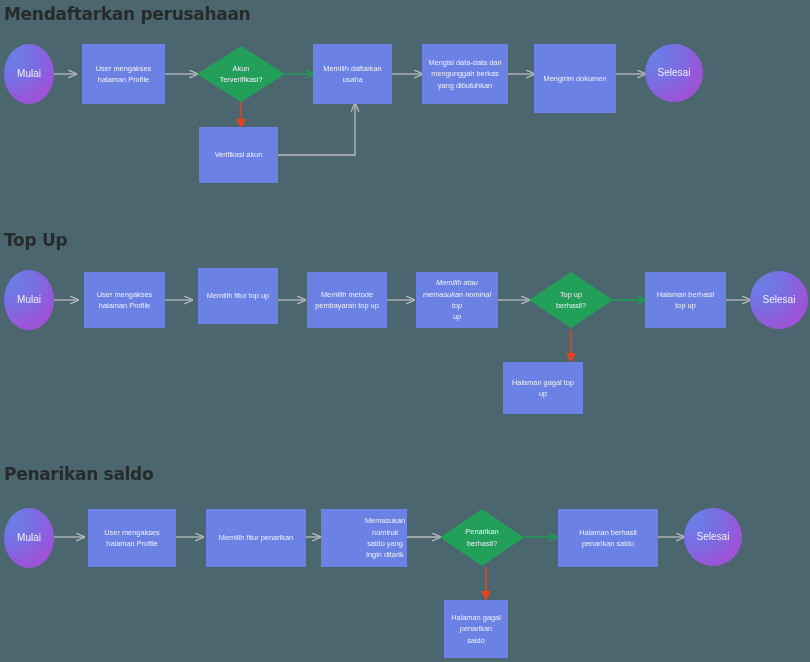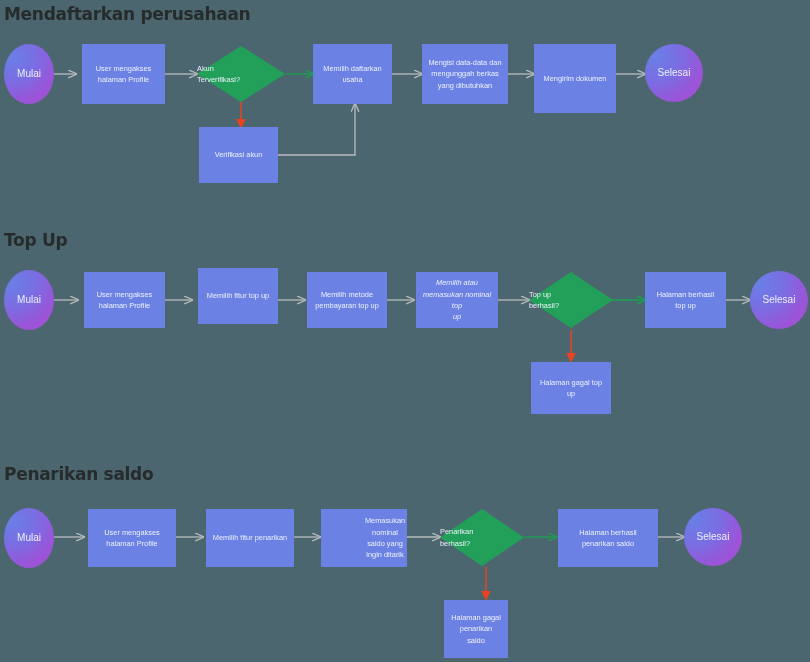--- a/index.html
+++ b/index.html
@@ -71,21 +71,21 @@
     position: absolute;
     inset: 0;
     background: #22a05a;
     -webkit-clip-path: polygon(50% 0%, 100% 50%, 50% 100%, 0% 50%);
     clip-path: polygon(50% 0%, 100% 50%, 50% 100%, 0% 50%);
   }
   .node.decision .dia-label {
     position: relative;
     z-index: 2;
     width: 100%;
-    text-align: left;
+    text-align: center;
   }
 </style>
 </head>
 <body>
 
 <div class="canvas">
 
   <svg class="edges" viewBox="0 0 810 662">
     <defs>
       <marker id="ah-grey" markerWidth="7" markerHeight="7" refX="6" refY="3" orient="auto">
@@ -244,36 +244,36 @@
   </div>
 
   <div class="node process" style="left:645px; top:272px; width:81px; height:56px;">
     <span>Halaman berhasil top up</span>
   </div>
 
   <div class="node terminator" style="left:750px; top:271px; width:58px; height:58px;">
     <span>Selesai</span>
   </div>
 
-  <div class="node process" style="left:531px; top:362px; width:80px; height:52px;">
+  <div class="node process" style="left:503px; top:362px; width:80px; height:52px;">
     <span>Halaman gagal top up</span>
   </div>
 
   <div class="section-title" style="left:4px; top:464px;">Penarikan saldo</div>
 
   <div class="node terminator" style="left:4px; top:508px; width:50px; height:60px;">
     <span>Mulai</span>
   </div>
 
   <div class="node process" style="left:88px; top:509px; width:88px; height:58px;">
     <span>User mengakses
 halaman Profile</span>
   </div>
 
-  <div class="node process" style="left:206px; top:509px; width:88px; height:58px;">
+  <div class="node process" style="left:206px; top:509px; width:100px; height:58px;">
     <span>Memilih fitur penarikan</span>
   </div>
 
   <div class="node process" style="left:321px; top:509px; width:86px; height:58px;padding-left:48px;">
     <span>Memasukan nominal
 saldo yang ingin ditarik</span>
   </div>
 
   <div class="node decision" style="left:440px; top:509px; width:84px; height:57px;">
     <span class="dia-shape"></span>

